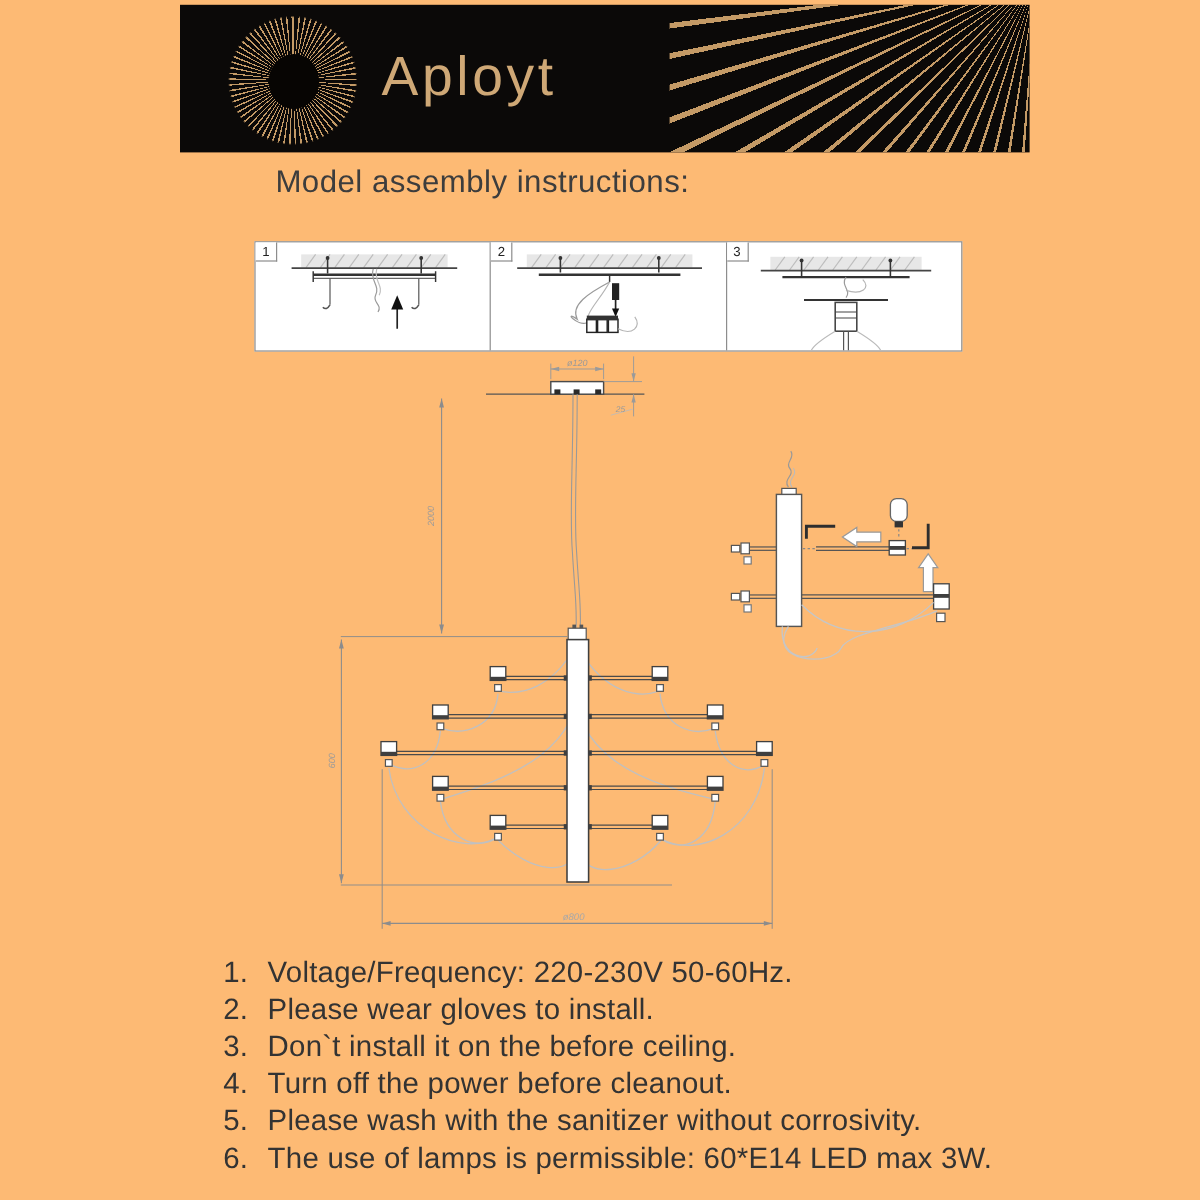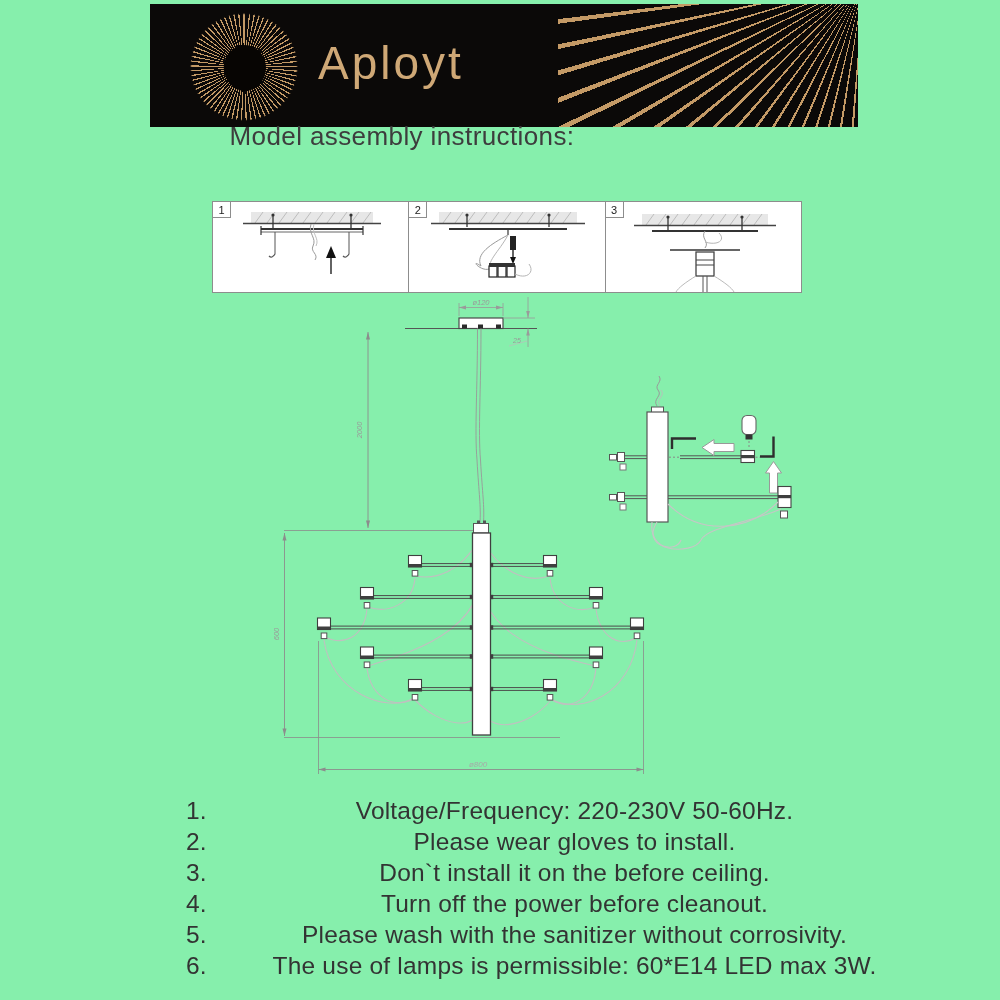--- a/index.html
+++ b/index.html
@@ -1,47 +1,47 @@
 <!DOCTYPE html>
 <html><head>
 <meta charset="utf-8">
 <style>
   html,body{margin:0;padding:0;background:#ffffff;}
-  .page{position:relative;width:1000px;height:1000px;background:#86efac;overflow:hidden;
+  .page{position:relative;width:1000px;height:1000px;background:#fdba74;overflow:hidden;
         font-family:"Liberation Sans",sans-serif;color:#383838;}
   
   .banner{position:absolute;left:150px;top:4px;width:708px;height:123px;background:#0b0908;overflow:hidden;}
   .sun{position:absolute;left:36px;top:5px;width:116px;height:116px;border-radius:50%;
        background:repeating-conic-gradient(#c49a66 0deg 1.5deg,transparent 1.5deg 5.2deg);
        -webkit-mask:radial-gradient(closest-side,transparent 0 33%,#000 36% 90%,transparent 93%);
        mask:radial-gradient(closest-side,transparent 0 33%,#000 36% 90%,transparent 93%);}
   .sun-core{position:absolute;left:74px;top:41px;width:42px;height:46px;border-radius:50%;background:#070503;}
   .brand{position:absolute;left:168px;top:32px;width:200px;font-size:46px;font-weight:300;
          letter-spacing:3px;color:#cfa876;}
   .rays{position:absolute;right:0;top:0;width:300px;height:123px;
         background:repeating-conic-gradient(from 0deg at 102% -18%,#c49a66 0deg .85deg,transparent .85deg 4.6deg);}
   
-  .title{position:absolute;left:0;top:122px;width:804px;text-align:center;font-size:26px;
+  .title{position:absolute;left:0;top:137px;width:804px;text-align:center;font-size:26px;
          letter-spacing:.4px;color:#3d3d3d;line-height:29px;}
   
   .steps{position:absolute;left:212px;top:201px;width:590px;height:92px;display:flex;
          border:1.3px solid #8d8d8d;box-sizing:border-box;background:#fff;}
   .step{position:relative;flex:1;border-left:1.3px solid #8d8d8d;}
   .step:first-child{border-left:none;}
   .stepnum{position:absolute;left:0;top:0;width:17px;height:15px;border-right:1.2px solid #8d8d8d;
            border-bottom:1.2px solid #8d8d8d;font-size:11px;color:#222;display:flex;
            align-items:center;justify-content:center;background:#fff;z-index:2;}
   .step svg{position:absolute;left:0;top:0;}
   
   .diagram{position:absolute;left:250px;top:290px;width:560px;height:500px;}
   
   .notes{position:absolute;left:186px;top:795px;width:740px;}
   .note{display:flex;font-size:24.5px;line-height:31px;color:#333;letter-spacing:.2px;}
   .note .num{width:37px;flex:none;}
-  .note .txt{flex:1;text-align:center;}
+  .note .txt{flex:1;}
 </style>
 </head>
 <body>
 
 <div class="page">
 
   <div class="banner">
     <div class="sun"></div>
     <div class="sun-core"></div>
     <div class="rays"></div>

